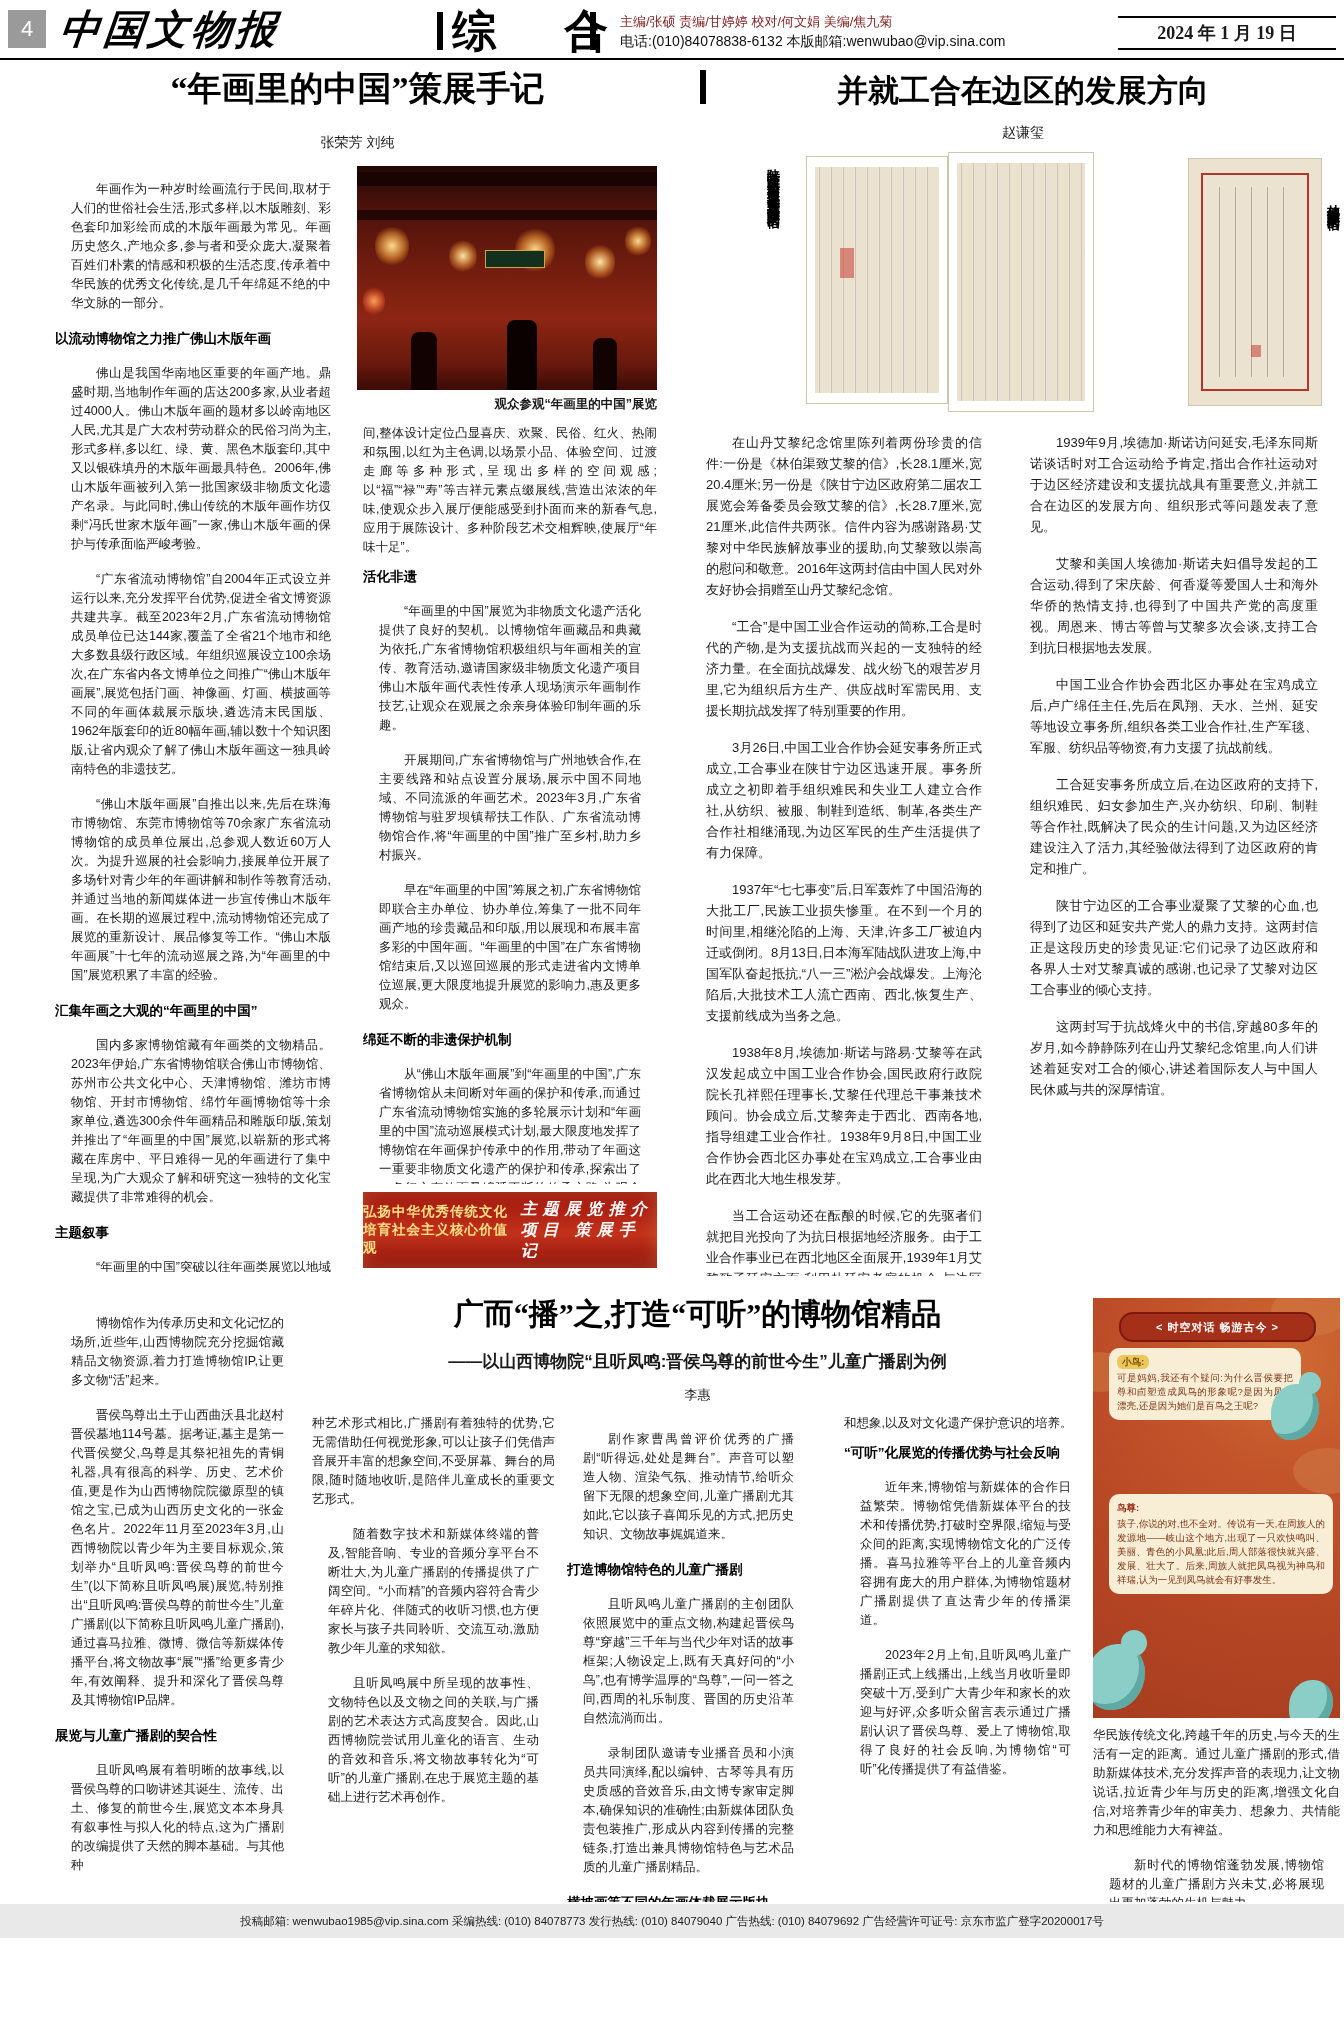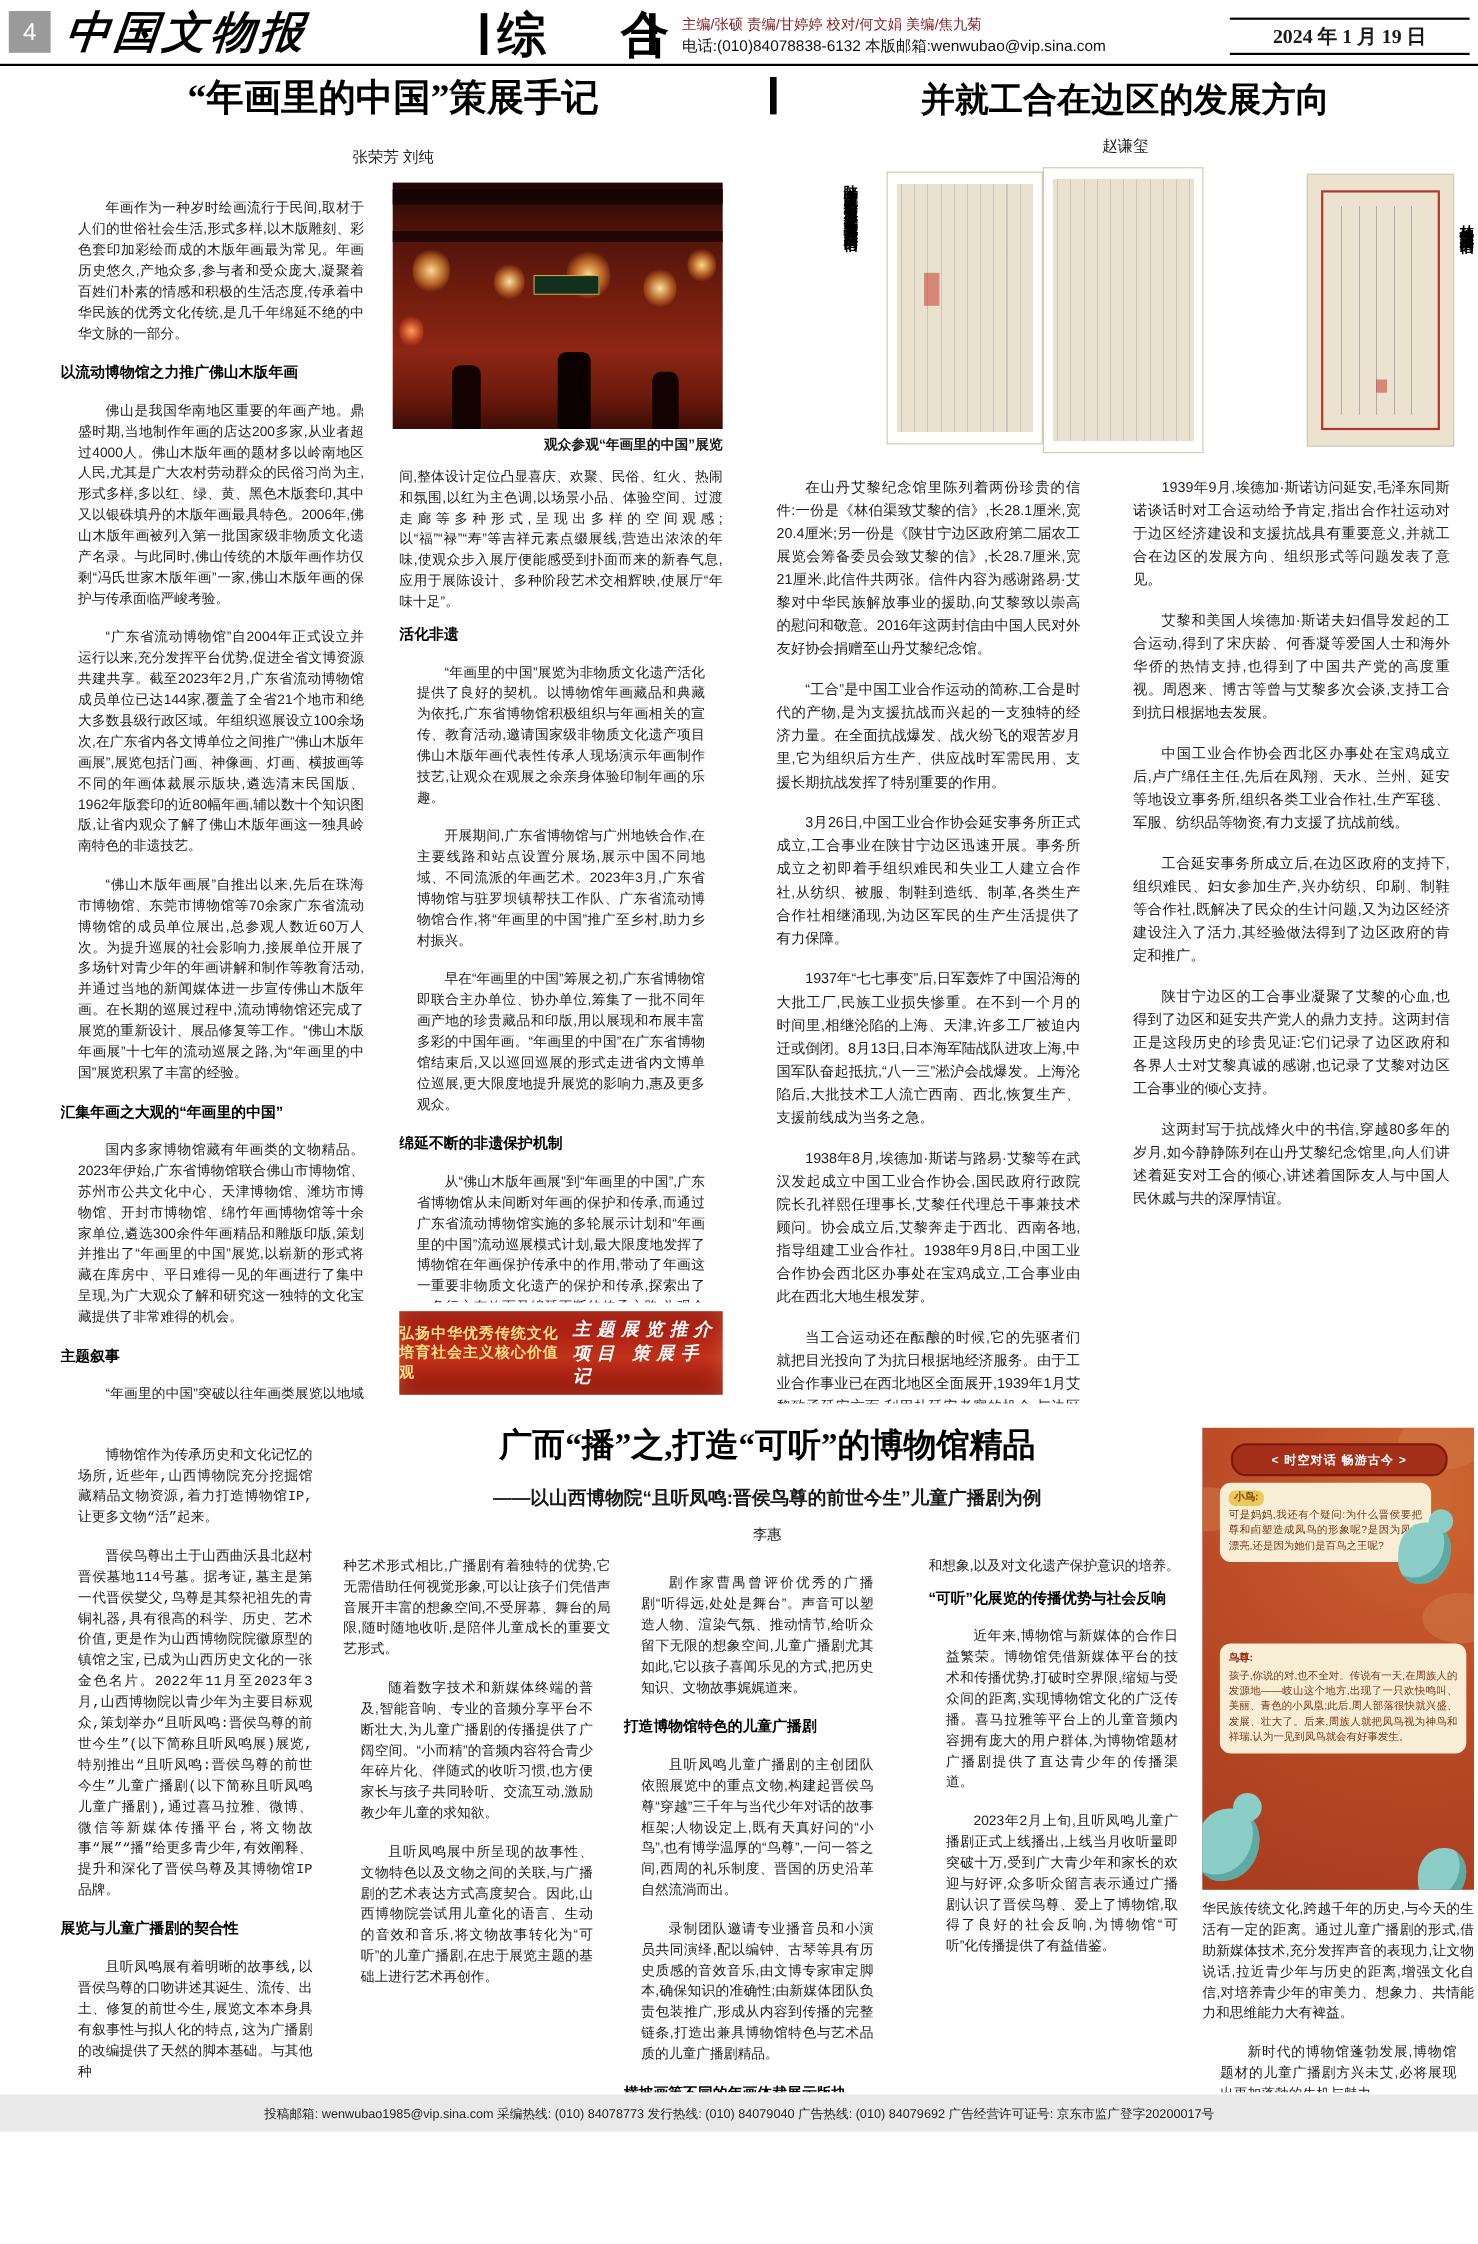--- a/index.html
+++ b/index.html
@@ -165,21 +165,21 @@
   </div>
   <div class="abs col" style="left:1014px;top:416px;width:320px;height:860px;overflow:hidden;font-size:13px;line-height:21px;">
     <p class="para">1939年9月,埃德加·斯诺访问延安,毛泽东同斯诺谈话时对工合运动给予肯定,指出合作社运动对于边区经济建设和支援抗战具有重要意义,并就工合在边区的发展方向、组织形式等问题发表了意见。</p>
     <p class="para">艾黎和美国人埃德加·斯诺夫妇倡导发起的工合运动,得到了宋庆龄、何香凝等爱国人士和海外华侨的热情支持,也得到了中国共产党的高度重视。周恩来、博古等曾与艾黎多次会谈,支持工合到抗日根据地去发展。</p>
     <p class="para">中国工业合作协会西北区办事处在宝鸡成立后,卢广绵任主任,先后在凤翔、天水、兰州、延安等地设立事务所,组织各类工业合作社,生产军毯、军服、纺织品等物资,有力支援了抗战前线。</p>
     <p class="para">工合延安事务所成立后,在边区政府的支持下,组织难民、妇女参加生产,兴办纺织、印刷、制鞋等合作社,既解决了民众的生计问题,又为边区经济建设注入了活力,其经验做法得到了边区政府的肯定和推广。</p>
     <p class="para">陕甘宁边区的工合事业凝聚了艾黎的心血,也得到了边区和延安共产党人的鼎力支持。这两封信正是这段历史的珍贵见证:它们记录了边区政府和各界人士对艾黎真诚的感谢,也记录了艾黎对边区工合事业的倾心支持。</p>
     <p class="para">这两封写于抗战烽火中的书信,穿越80多年的岁月,如今静静陈列在山丹艾黎纪念馆里,向人们讲述着延安对工合的倾心,讲述着国际友人与中国人民休戚与共的深厚情谊。</p>
   </div>
 
-  <div class="abs col" style="left:55px;top:1298px;width:245px;height:604px;overflow:hidden;font-family:Liberation Mono, monospace;">
+  <div class="abs col" style="left:55px;top:1298px;width:245px;height:604px;overflow:hidden;">
     <p class="para">博物馆作为传承历史和文化记忆的场所,近些年,山西博物院充分挖掘馆藏精品文物资源,着力打造博物馆IP,让更多文物“活”起来。</p>
     <p class="para">晋侯鸟尊出土于山西曲沃县北赵村晋侯墓地114号墓。据考证,墓主是第一代晋侯燮父,鸟尊是其祭祀祖先的青铜礼器,具有很高的科学、历史、艺术价值,更是作为山西博物院院徽原型的镇馆之宝,已成为山西历史文化的一张金色名片。2022年11月至2023年3月,山西博物院以青少年为主要目标观众,策划举办“且听凤鸣:晋侯鸟尊的前世今生”(以下简称且听凤鸣展)展览,特别推出“且听凤鸣:晋侯鸟尊的前世今生”儿童广播剧(以下简称且听凤鸣儿童广播剧),通过喜马拉雅、微博、微信等新媒体传播平台,将文物故事“展”“播”给更多青少年,有效阐释、提升和深化了晋侯鸟尊及其博物馆IP品牌。</p>
     <p class="subhead">展览与儿童广播剧的契合性</p>
     <p class="para">且听凤鸣展有着明晰的故事线,以晋侯鸟尊的口吻讲述其诞生、流传、出土、修复的前世今生,展览文本本身具有叙事性与拟人化的特点,这为广播剧的改编提供了天然的脚本基础。与其他种</p>
   </div>
 
   <div class="abs atitle" style="left:310px;top:1294px;width:775px;font-size:30px;">广而“播”之,打造“可听”的博物馆精品</div>
   <div class="abs" style="left:310px;top:1350px;width:775px;text-align:center;font-size:17px;font-weight:700;">——以山西博物院“且听凤鸣:晋侯鸟尊的前世今生”儿童广播剧为例</div>
   <div class="abs byline" style="left:310px;top:1386px;width:775px;font-size:13px;">李惠</div>
 

